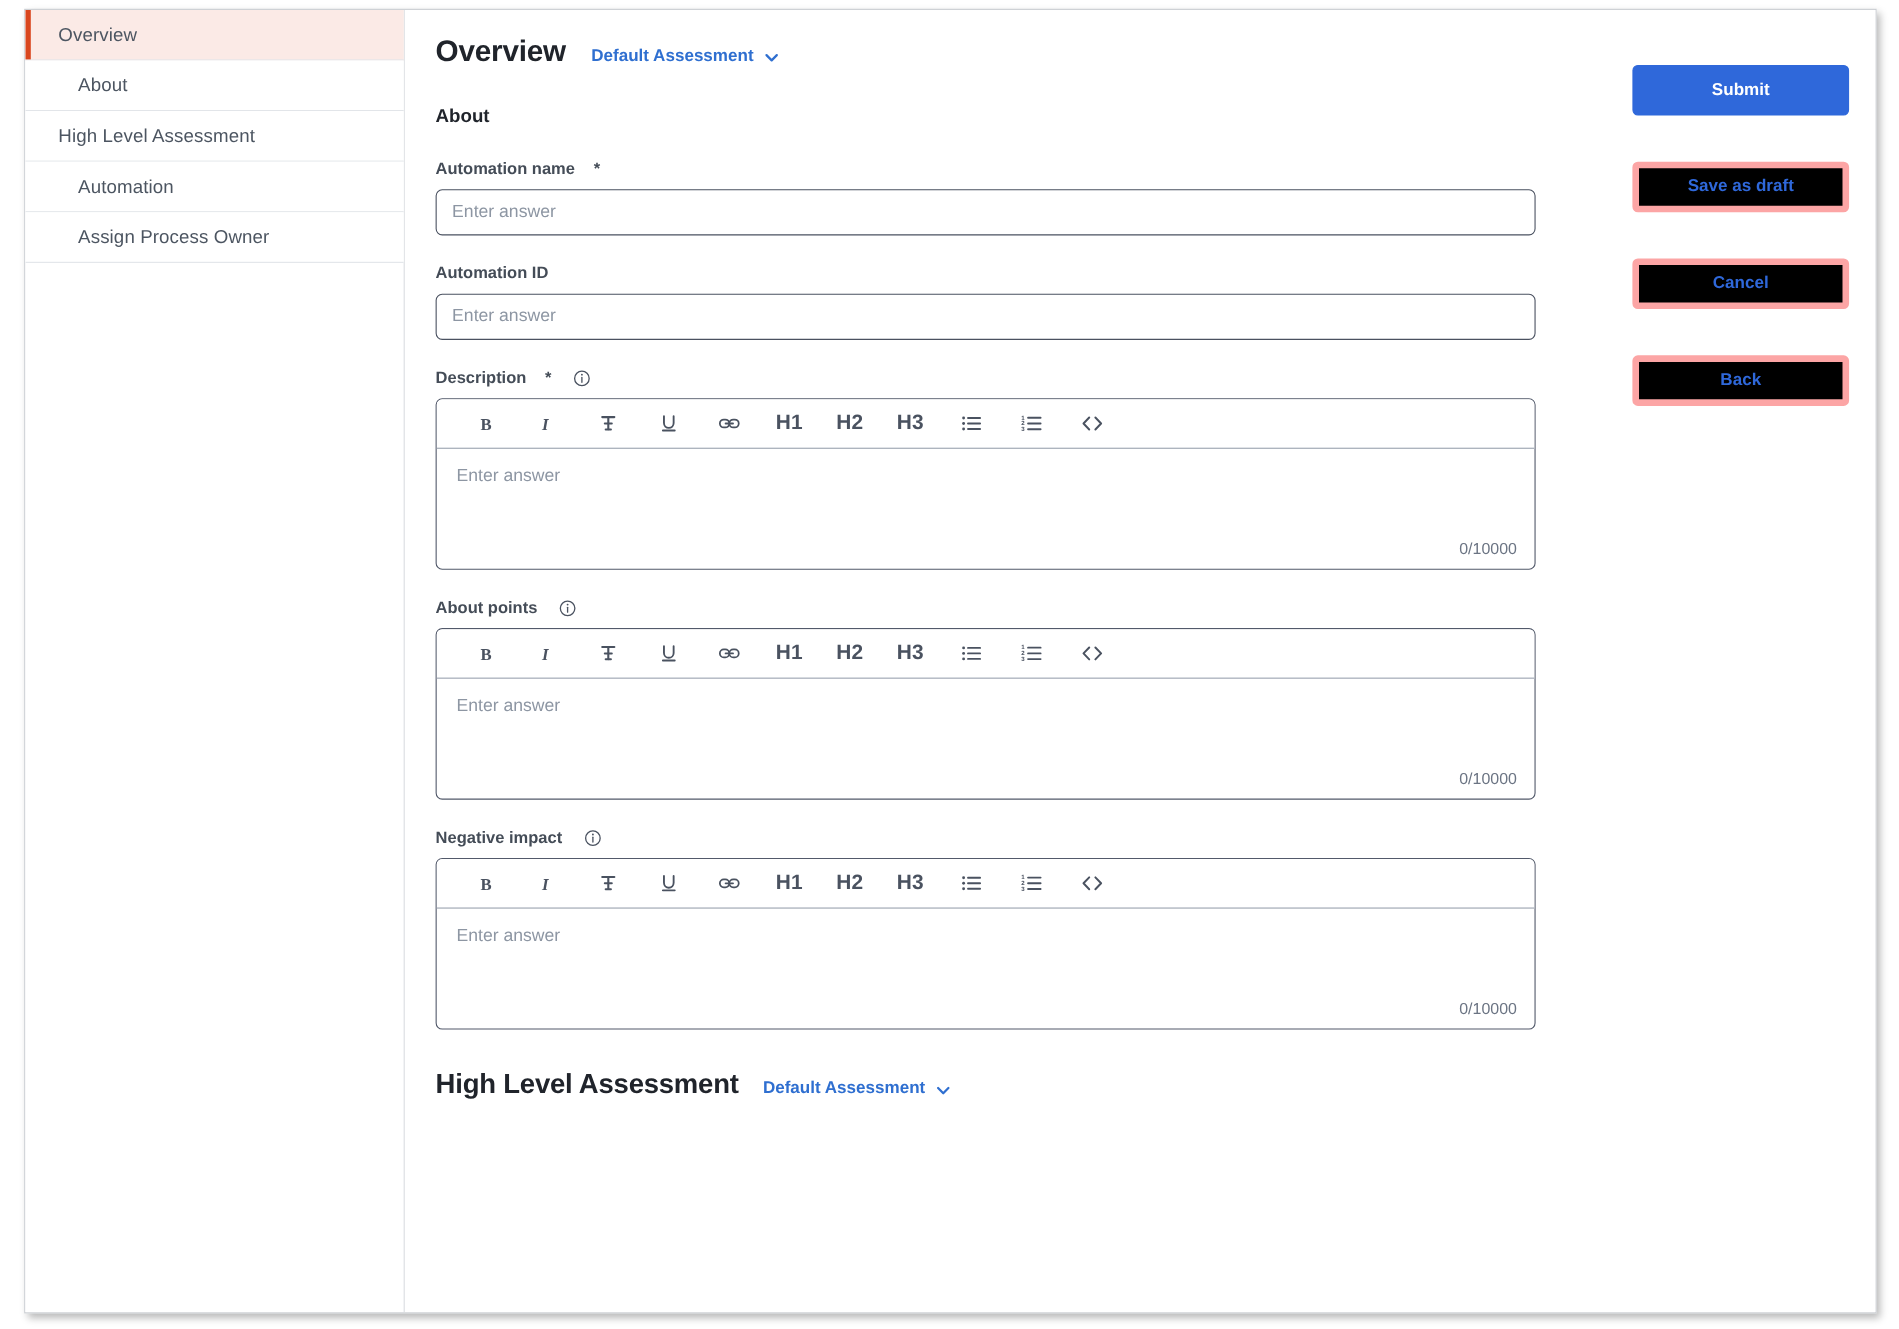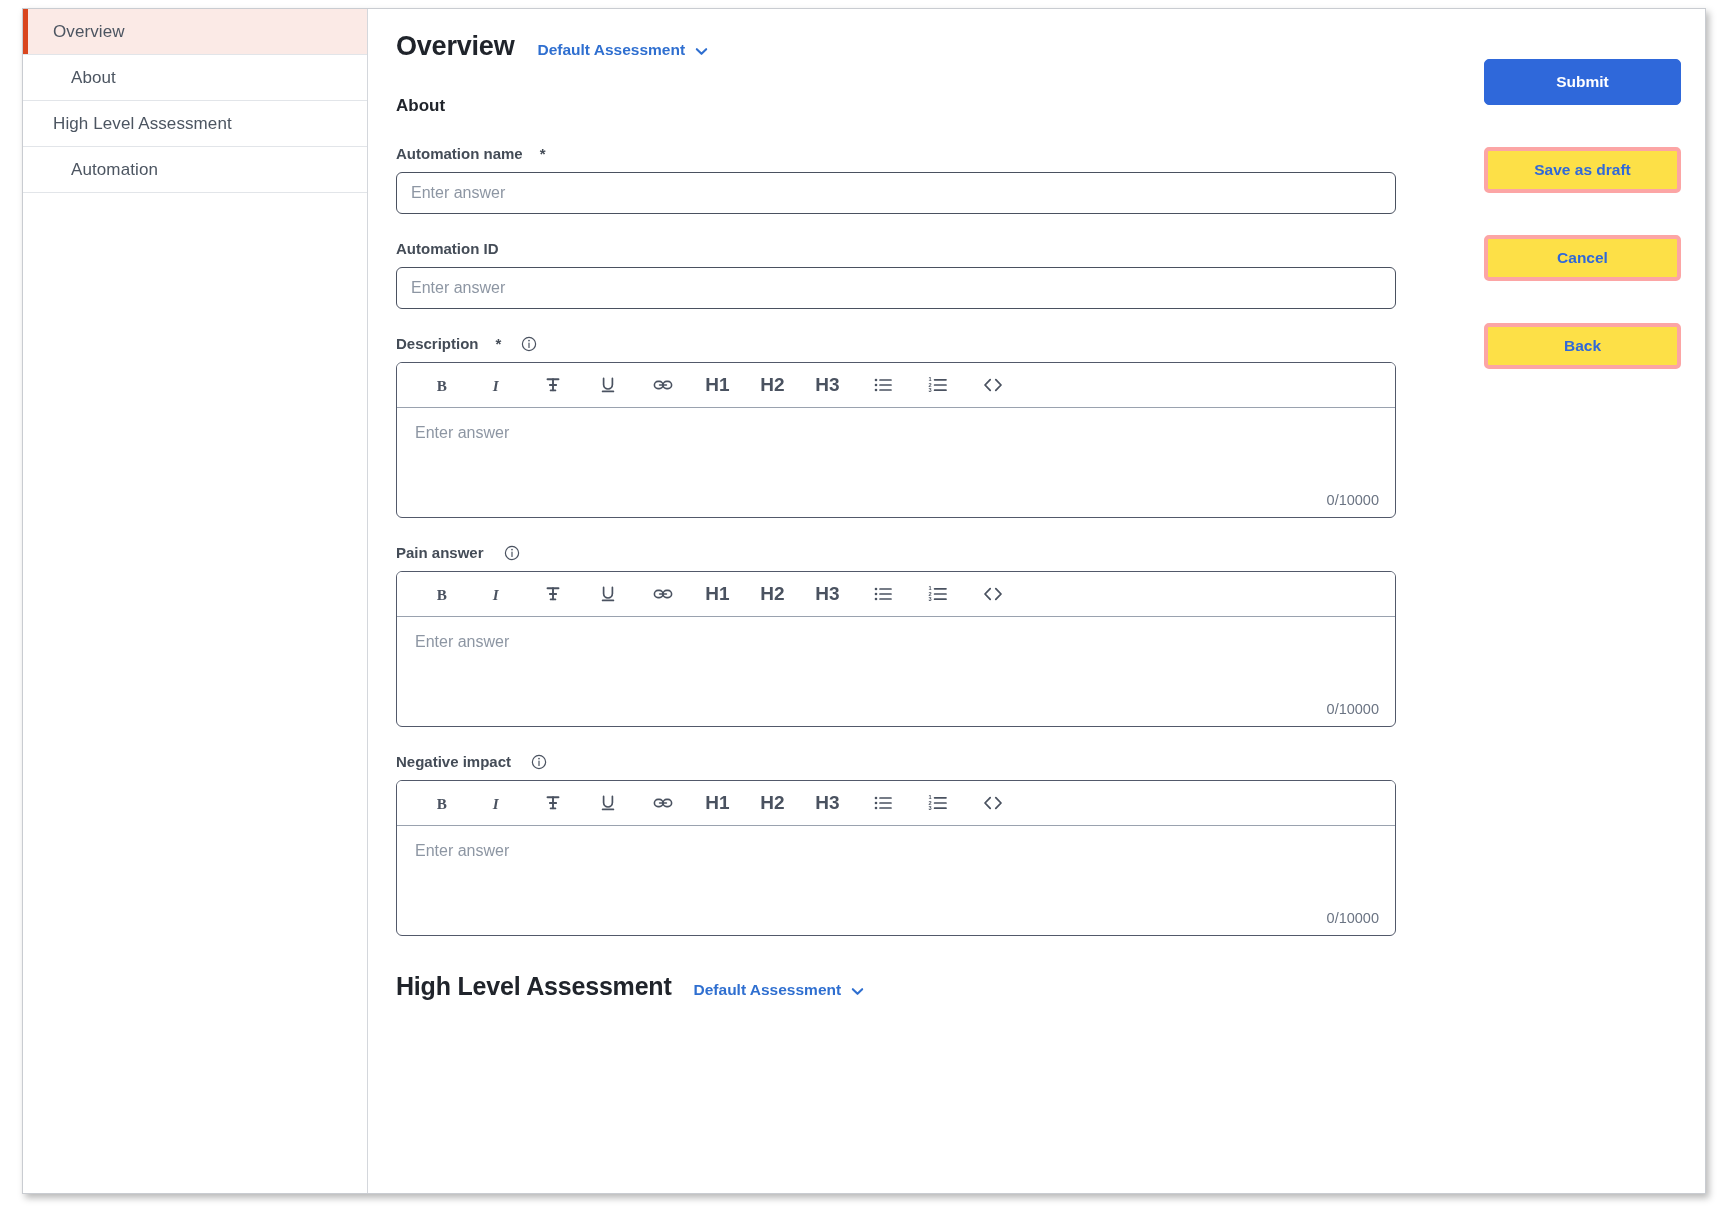--- a/index.html
+++ b/index.html
@@ -226,43 +226,46 @@
     cursor: pointer;
     font-family: "Liberation Sans", sans-serif;
     margin-top: 28px;
   }
   .btn-primary {
     background: #2f68da;
     color: #ffffff;
     border: 1px solid #2f68da;
   }
   .btn-ghost {
-    background: #fde047;
+    background: #000000;
     color: #2f68da;
-    border: 4px solid #fca5a5;
+    border: 6px solid #fca5a5;
   }
 </style>
 </head>
 <body>
 
 <div class="page">
   <div class="frame">
 
     <nav class="sidebar">
       <div class="nav-item active">
         <span class="nav-label">Overview</span>
       </div>
       <div class="nav-item level-2">
         <span class="nav-label">About</span>
       </div>
       <div class="nav-item">
         <span class="nav-label">High Level Assessment</span>
       </div>
       <div class="nav-item level-2">
         <span class="nav-label">Automation</span>
+      </div>
+      <div class="nav-item level-2">
+        <span class="nav-label">Assign Process Owner</span>
       </div>
     </nav>
 
     <main class="main">
       <div class="content-col">
 
         <div class="page-head">
           <div class="page-title">Overview</div>
           <div class="assessment-pick">
             <span>Default Assessment</span>
@@ -364,21 +367,21 @@
             </div>
             <div class="editor-body">
               <div class="editor-ph">Enter answer</div>
               <div class="char-count">0/10000</div>
             </div>
           </div>
         </div>
 
         <div class="field">
           <div class="field-label">
-            <span>Pain answer</span>
+            <span>About points</span>
             <span class="info-icon">
               <svg width="16" height="16" viewBox="0 0 16 16" fill="none">
                   <circle cx="8" cy="8" r="6.6" stroke="#4a5260" stroke-width="1.2"></circle>
                   <circle cx="8" cy="4.6" r="0.85" fill="#4a5260"></circle>
                   <path d="M8 7.1v4.4" stroke="#4a5260" stroke-width="1.2" stroke-linecap="round"></path>
                 </svg>
             </span>
           </div>
           <div class="editor">
             <div class="editor-toolbar">

